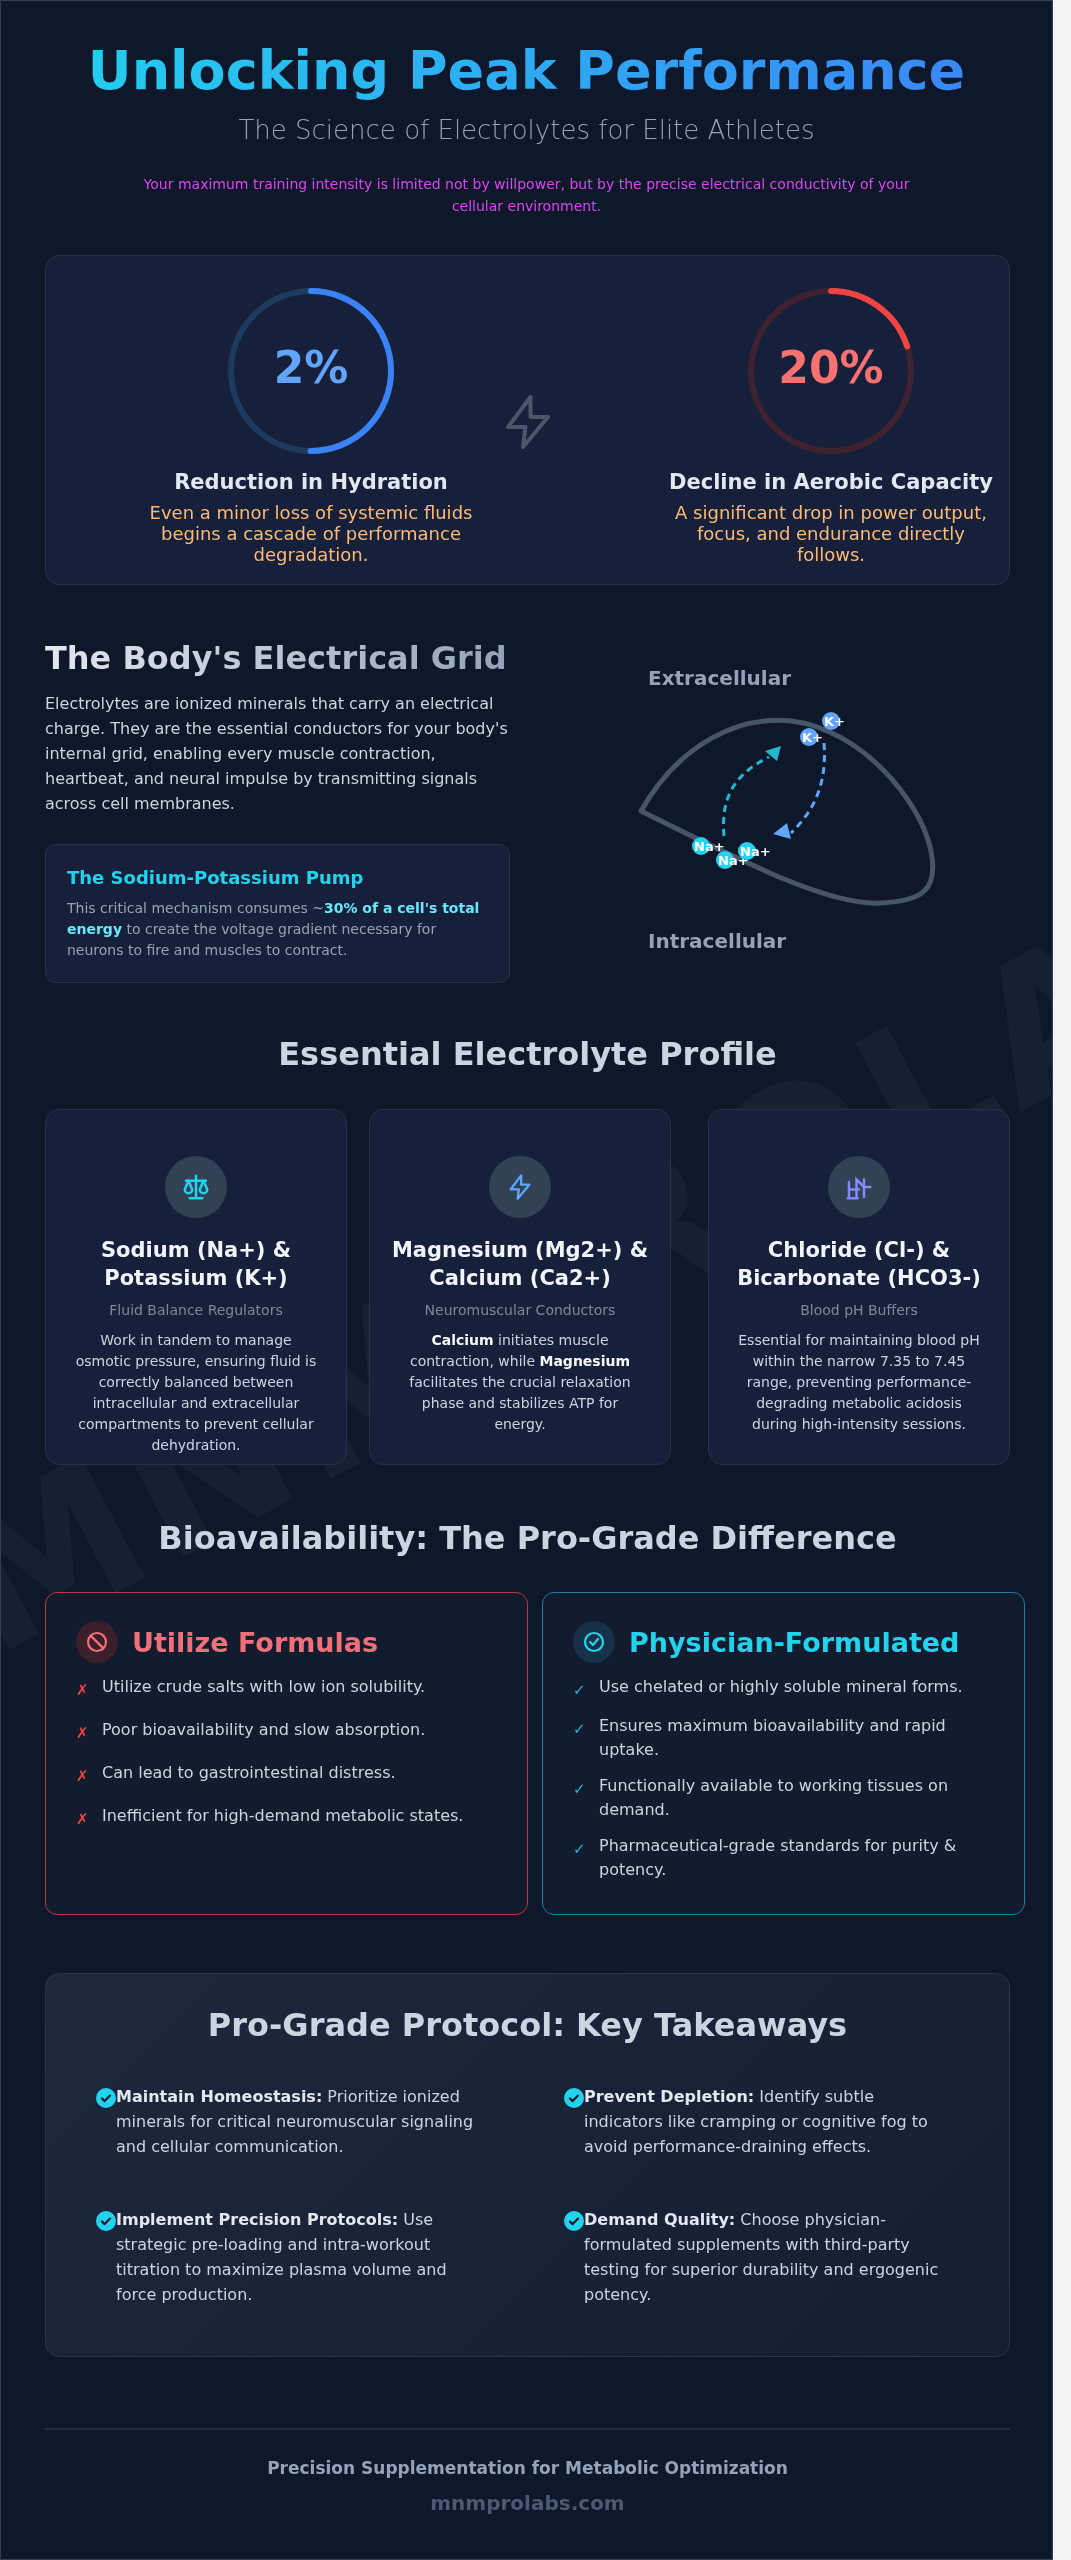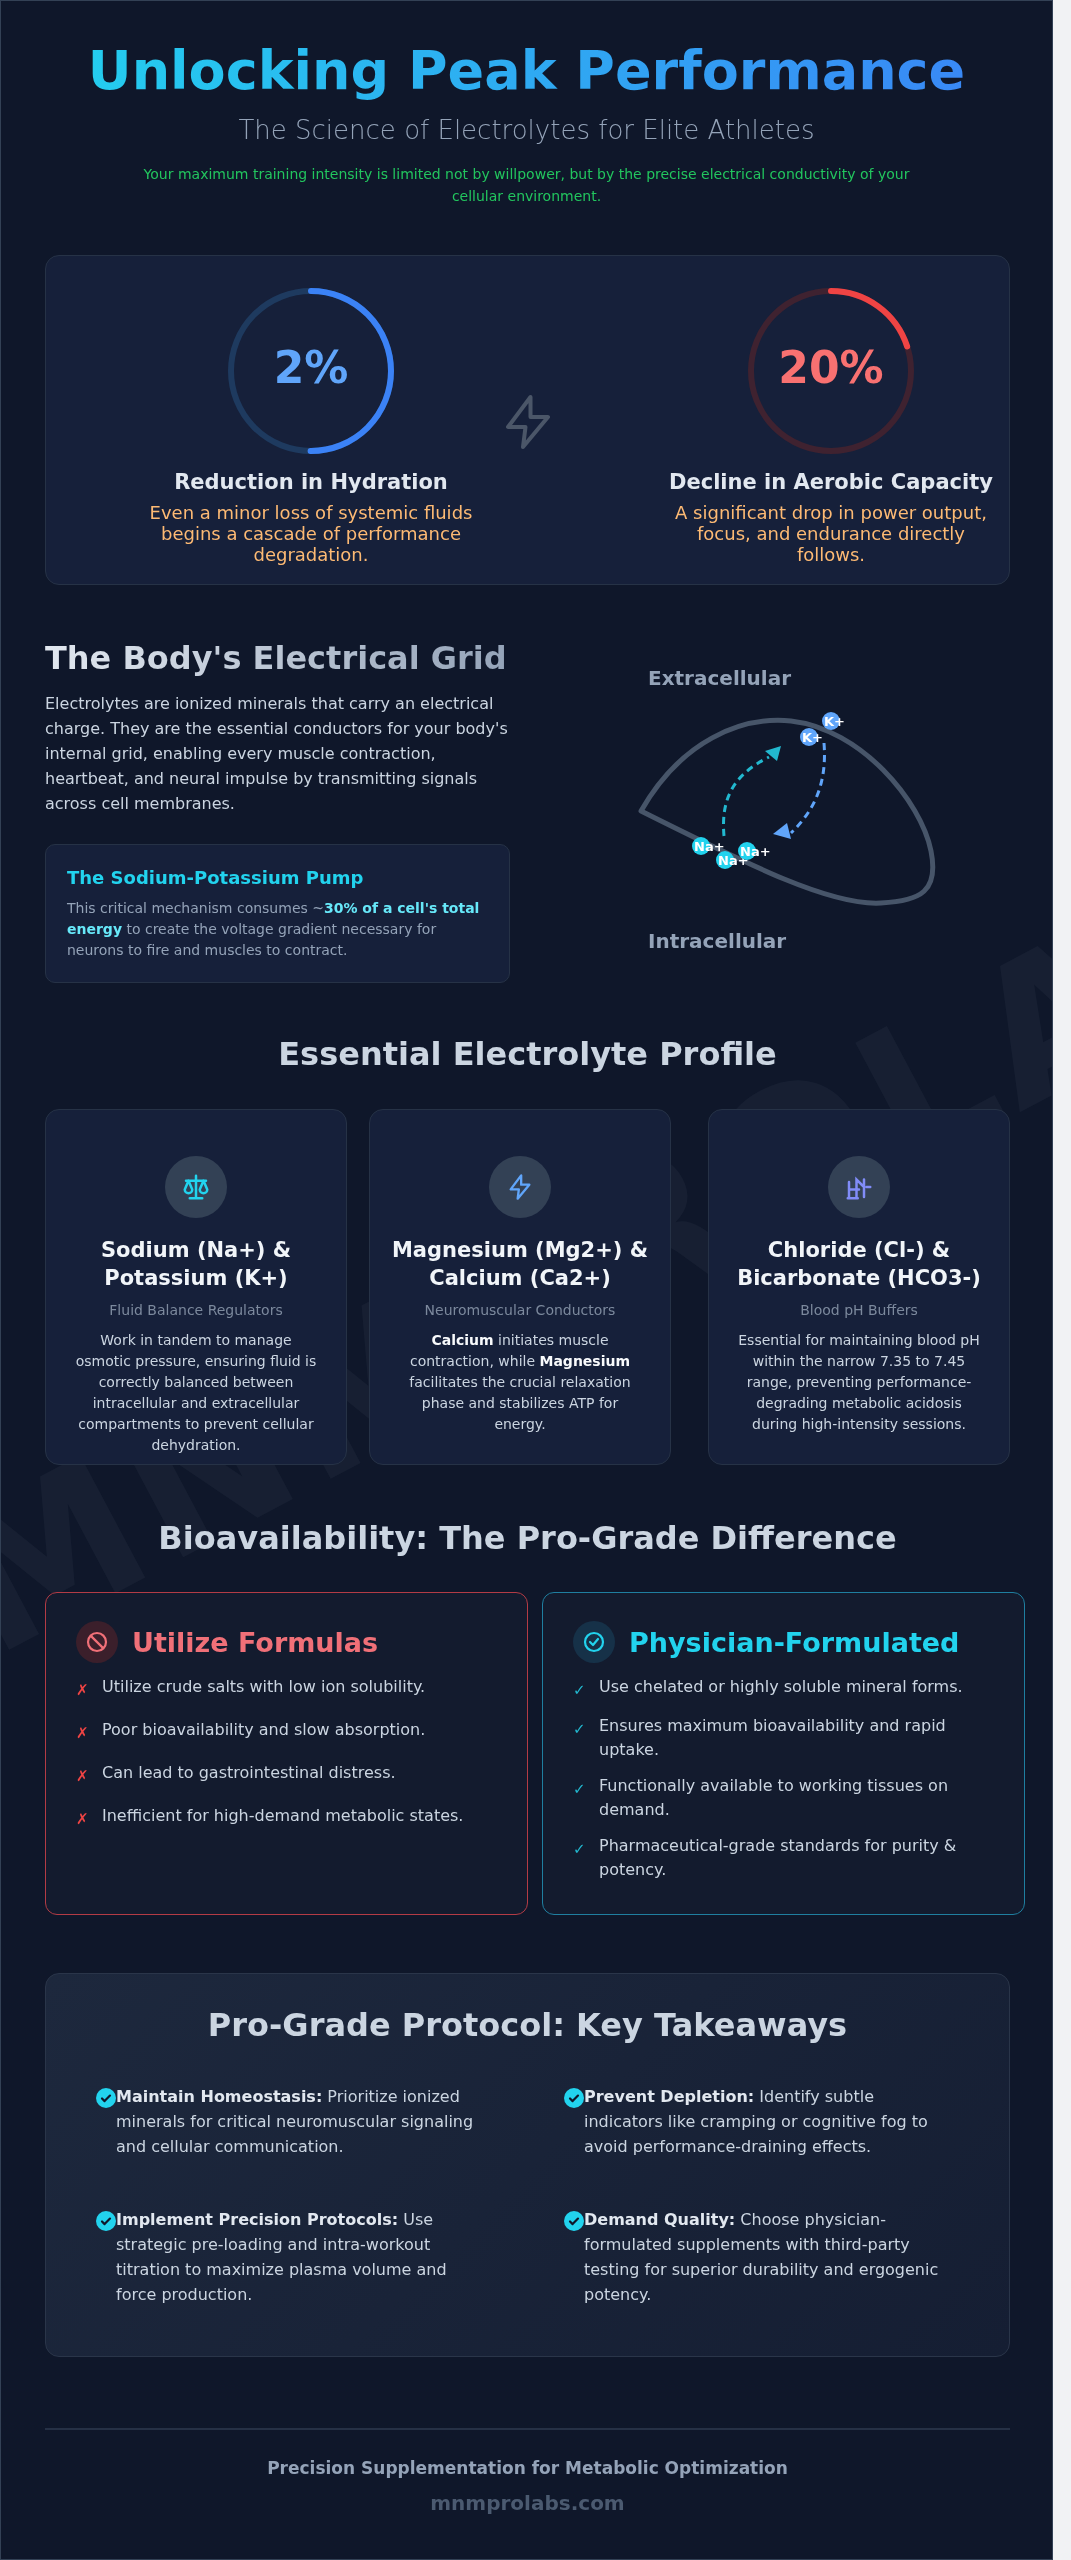--- a/index.html
+++ b/index.html
@@ -18,21 +18,21 @@
   .content { position: relative; z-index: 1; }
 
   
   .hero { text-align: center; padding-top: 36px; }
   .hero-title {
     font-size: 54px; font-weight: 700; line-height: 68px;
     background: linear-gradient(90deg, #22d3ee 0%, #3b82f6 100%);
     -webkit-background-clip: text; background-clip: text; color: transparent;
   }
   .hero-sub { font-size: 26px; font-weight: 300; color: #94a3b8; margin-top: 10px; }
-  .hero-lead { font-size: 14px; color: #22c55e; line-height: 22px; width: 780px; margin: 18px auto 0; }
+  .hero-lead { font-size: 14px; color: #d946ef; line-height: 22px; width: 780px; margin: 28px auto 0; }
 
   
   .stats {
     position: absolute; left: 44px; top: 254px; width: 965px; height: 330px;
     background: #16203a; border: 1px solid #263246; border-radius: 14px;
   }
   .stat { position: absolute; top: 30px; width: 360px; text-align: center; }
   .stat.left { left: 85px; }
   .stat.right { left: 605px; }
   .ring { position: relative; width: 170px; height: 170px; margin: 0 auto; }

